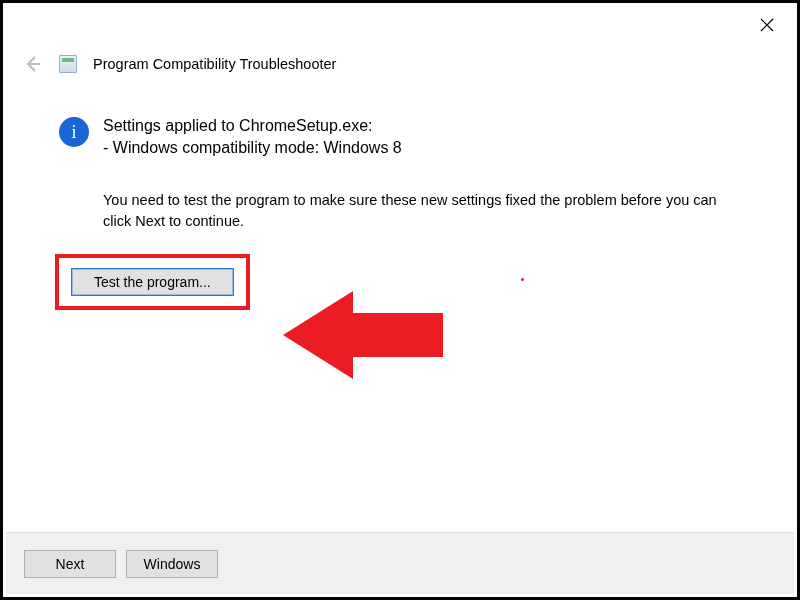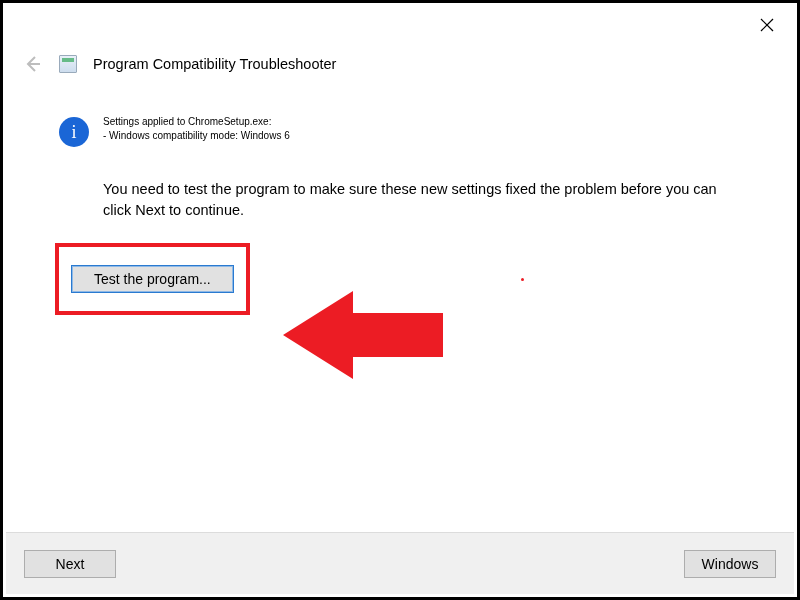--- a/index.html
+++ b/index.html
@@ -85,35 +85,35 @@
       font-family: Georgia, serif;
       font-style: normal;
       font-size: 18px;
       display: flex;
       align-items: center;
       justify-content: center;
       flex-shrink: 0;
       margin-top: 2px;
     }
     .info-text {
-      font-size: 10px;
+      font-size: 16px;
       color: #000;
       line-height: 1.35;
     }
     .info-text .line { display:block; }
     .hint {
       font-size: 14.5px;
       color: #000;
       line-height: 1.45;
       margin-left: 44px;
       margin-top: 32px;
     }
     .highlight-box {
       border: 4px solid #ec1c24;
-      padding: 18px 12px;
+      padding: 10px 12px;
       display: inline-block;
       margin-top: 22px;
       margin-left: -4px;
     }
     .test-button {
       font-family: inherit;
       font-size: 14px;
       color: #000;
       padding: 5px 22px;
       background: #e1e1e1;
@@ -134,21 +134,21 @@
       left:518px; top:275px;
       width:3px;height:3px;background:#ec1c24;border-radius:50%;
     }
     .footer {
       position: absolute;
       left: 3px; right: 3px; bottom: 3px;
       height: 62px;
       background: #f0f0f0;
       border-top: 1px solid #dcdcdc;
       display: flex;
-      justify-content: space-between;
+      justify-content: flex-start;
       align-items: center;
       padding: 0 18px;
       gap: 10px;
     }
     .footer button {
       font-family: inherit;
       font-size: 14px;
       padding: 5px 0;
       width: 92px;
       background: #e1e1e1;
@@ -178,21 +178,21 @@
   <div class="app-icon"></div>
   <div class="app-title">Program Compatibility Troubleshooter</div>
 </div>
 
 <div class="content">
 
   <div class="info-block">
     <div class="info-icon">i</div>
     <div class="info-text">
       <span class="line">Settings applied to ChromeSetup.exe:</span>
-      <span class="line">- Windows compatibility mode: Windows 6</span>
+      <span class="line">- Windows compatibility mode: Windows 8</span>
     </div>
   </div>
 
   <p class="hint">You need to test the program to make sure these new settings fixed the problem before you can click Next to continue.</p>
 
   <div class="highlight-box">
     <button class="test-button">Test the program...</button>
   </div>
 </div>
 

